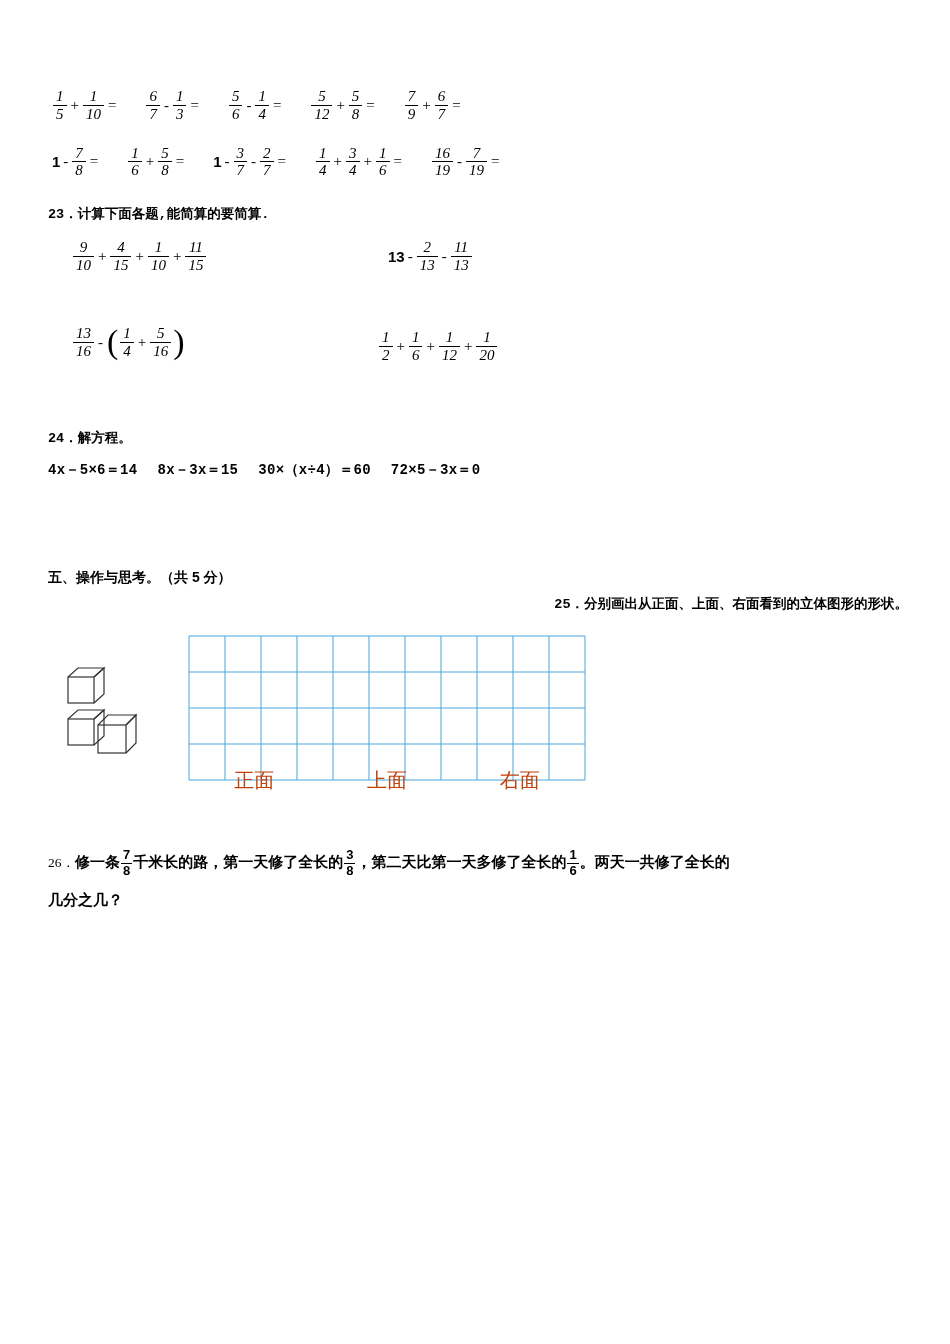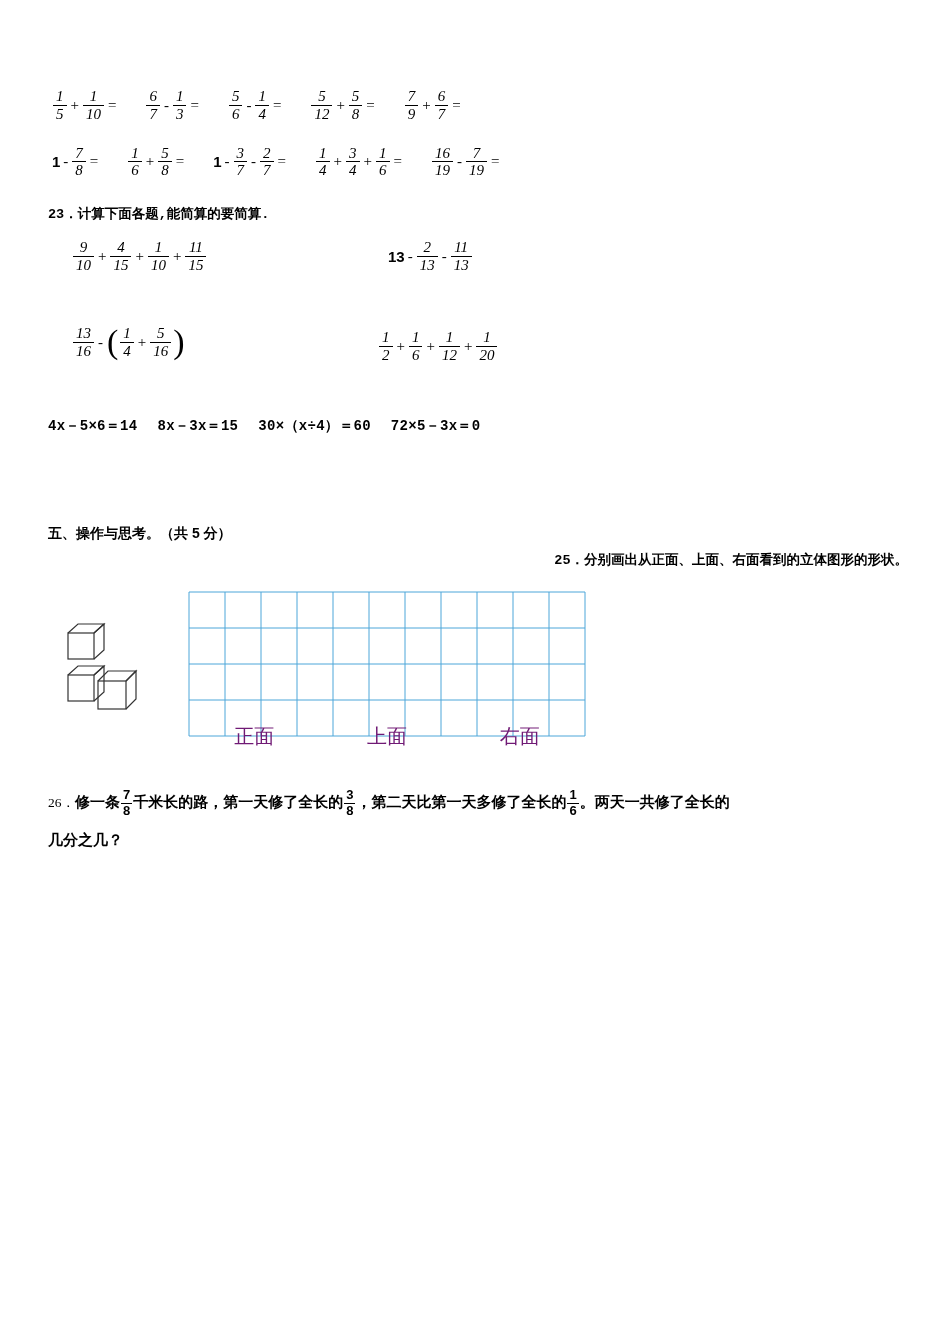--- a/index.html
+++ b/index.html
@@ -145,30 +145,30 @@
   }
   .grid-labels {
     position: absolute;
     left: 140px;
     top: 140px;
     width: 460px;
     display: flex;
     justify-content: space-around;
     font-family: "Liberation Serif", serif;
     font-size: 20px;
-    color: #701a75;
+    color: #c2410c;
   }
 
   
   .big-prob {
     font-family: "Liberation Sans", sans-serif;
     font-size: 15px;
     font-weight: bold;
     line-height: 2.5;
-    margin-top: 10px;
+    margin-top: 26px;
   }
   .big-prob .inline-frac {
     display: inline-block;
     vertical-align: middle;
     text-align: center;
     font-size: 13px;
     line-height: 1.1;
     margin: 0 1px;
     font-style: normal;
   }
@@ -203,20 +203,23 @@
     <div class="q-head">
       <span class="num-label">23．</span><span>计算下面各题,能简算的要简算.</span>
     </div>
     <div class="calc-grid">
       <div class="calc-item" id="calc-a"><span class="frac"><span class="num">9</span><span class="den">10</span></span><span class="op">+</span><span class="frac"><span class="num">4</span><span class="den">15</span></span><span class="op">+</span><span class="frac"><span class="num">1</span><span class="den">10</span></span><span class="op">+</span><span class="frac"><span class="num">11</span><span class="den">15</span></span></div>
       <div class="calc-item" id="calc-b"><span class="whole">13</span><span class="op">-</span><span class="frac"><span class="num">2</span><span class="den">13</span></span><span class="op">-</span><span class="frac"><span class="num">11</span><span class="den">13</span></span></div>
       <div class="calc-item" id="calc-c"><span class="frac"><span class="num">13</span><span class="den">16</span></span><span class="op">-</span><span class="paren">(</span><span class="frac"><span class="num">1</span><span class="den">4</span></span><span class="op">+</span><span class="frac"><span class="num">5</span><span class="den">16</span></span><span class="paren">)</span></div>
       <div class="calc-item" id="calc-d"><span class="frac"><span class="num">1</span><span class="den">2</span></span><span class="op">+</span><span class="frac"><span class="num">1</span><span class="den">6</span></span><span class="op">+</span><span class="frac"><span class="num">1</span><span class="den">12</span></span><span class="op">+</span><span class="frac"><span class="num">1</span><span class="den">20</span></span></div>
     </div>
 
+    <div class="q-head">
+      <span class="num-label">24．</span><span>解方程。</span>
+    </div>
     <div class="eq-line" id="eq-line"><span class="eq">4x－5×6＝14</span><span class="eq">8x－3x＝15</span><span class="eq">30×（x÷4）＝60</span><span class="eq">72×5－3x＝0</span></div>
 
     <div class="spacer-lg"></div>
 
     <div class="sec-head">五、操作与思考。（共 5 分）</div>
     <div class="q-head" style="margin-top:8px;text-align:right;">
       <span class="num-label">25．</span><span>分别画出从正面、上面、右面看到的立体图形的形状。</span>
     </div>
 
     <div class="draw-area">

